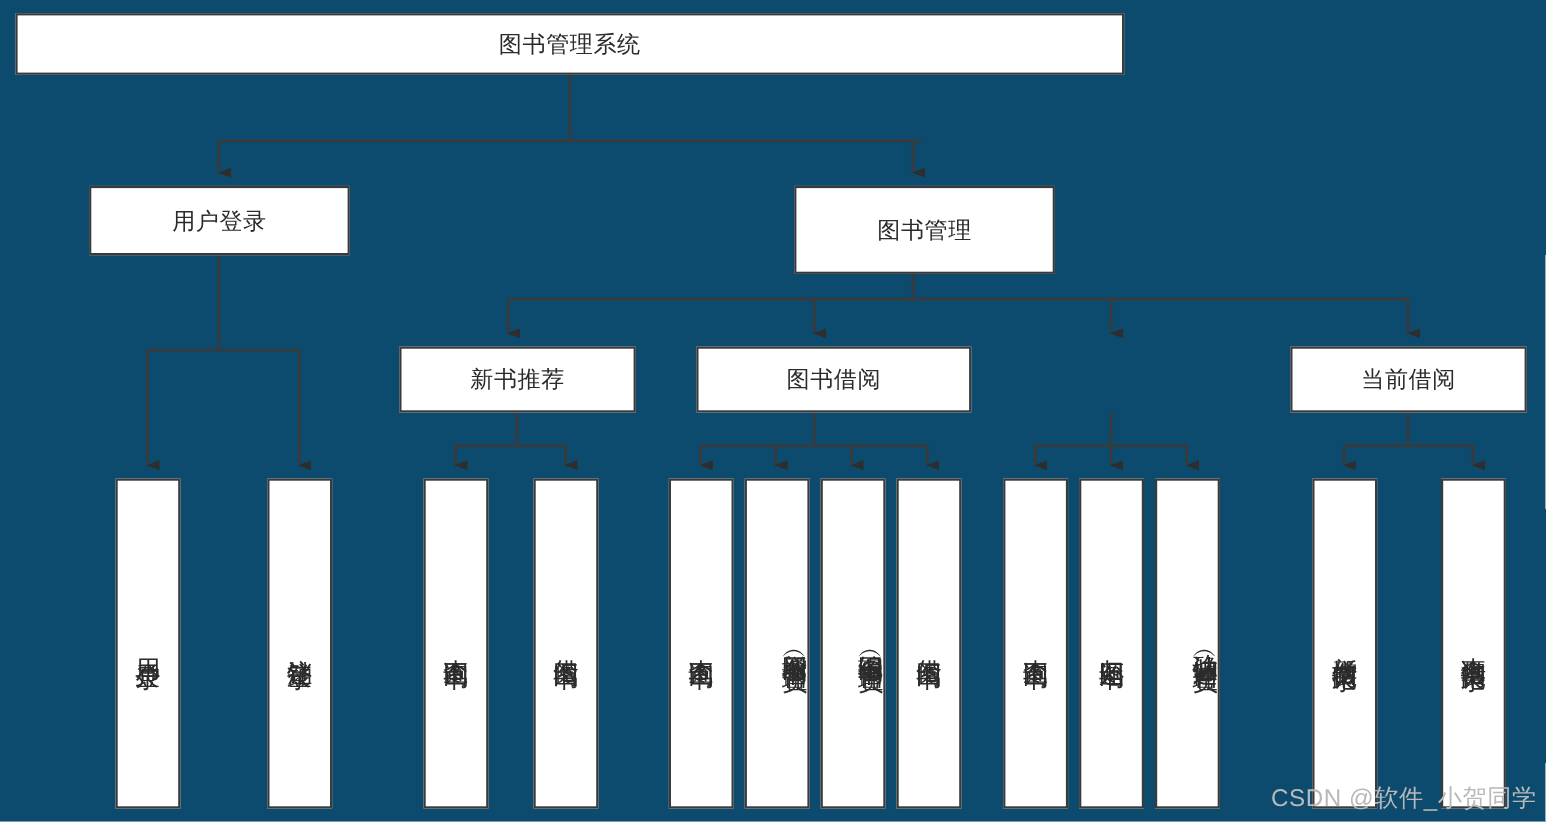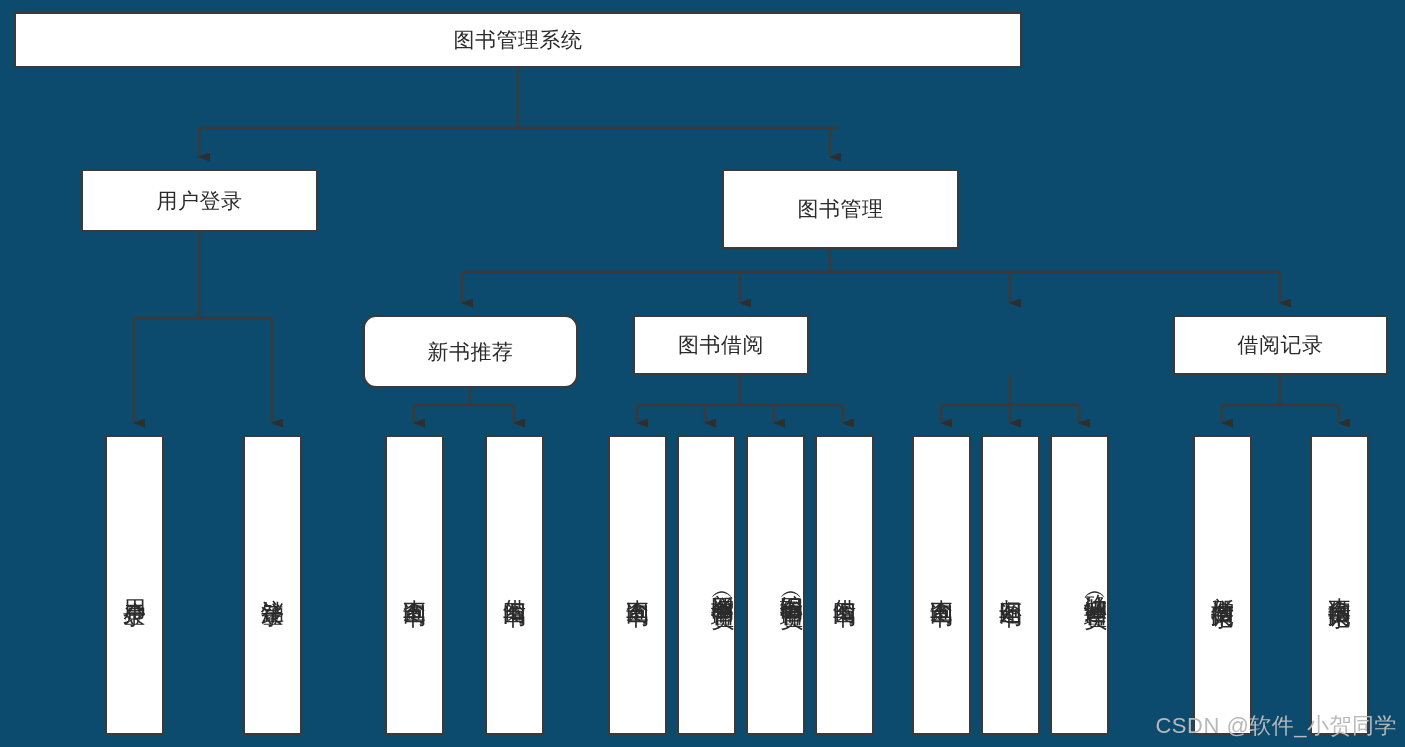--- a/index.html
+++ b/index.html
@@ -119,28 +119,28 @@
     <span>图书管理系统</span>
   </div>
 
   <div class="node h" style="left:81px; top:169px; width:237px; height:63px;">
     <span>用户登录</span>
   </div>
   <div class="node h" style="left:711px; top:169px; width:237px; height:80px;margin-left:11px;">
     <span>图书管理</span>
   </div>
 
-  <div class="node h" style="left:363px; top:315px; width:215px; height:73px;border-radius:13px;">
+  <div class="node h" style="left:363px; top:315px; width:215px; height:60px;">
     <span>新书推荐</span>
   </div>
-  <div class="node h" style="left:633px; top:315px; width:176px; height:60px;">
+  <div class="node h" style="left:633px; top:315px; width:250px; height:60px;">
     <span>图书借阅</span>
   </div>
   <div class="node h" style="left:1173px; top:315px; width:215px; height:60px;">
-    <span>借阅记录</span>
+    <span>当前借阅</span>
   </div>
 
   <div class="node v" style="left:105px; top:435px; width:59px; height:300px;">
     <span>用户登录</span>
   </div>
   <div class="node v" style="left:243px; top:435px; width:59px; height:300px;">
     <span>注销登录</span>
   </div>
 
   <div class="node v" style="left:385px; top:435px; width:59px; height:300px;">

